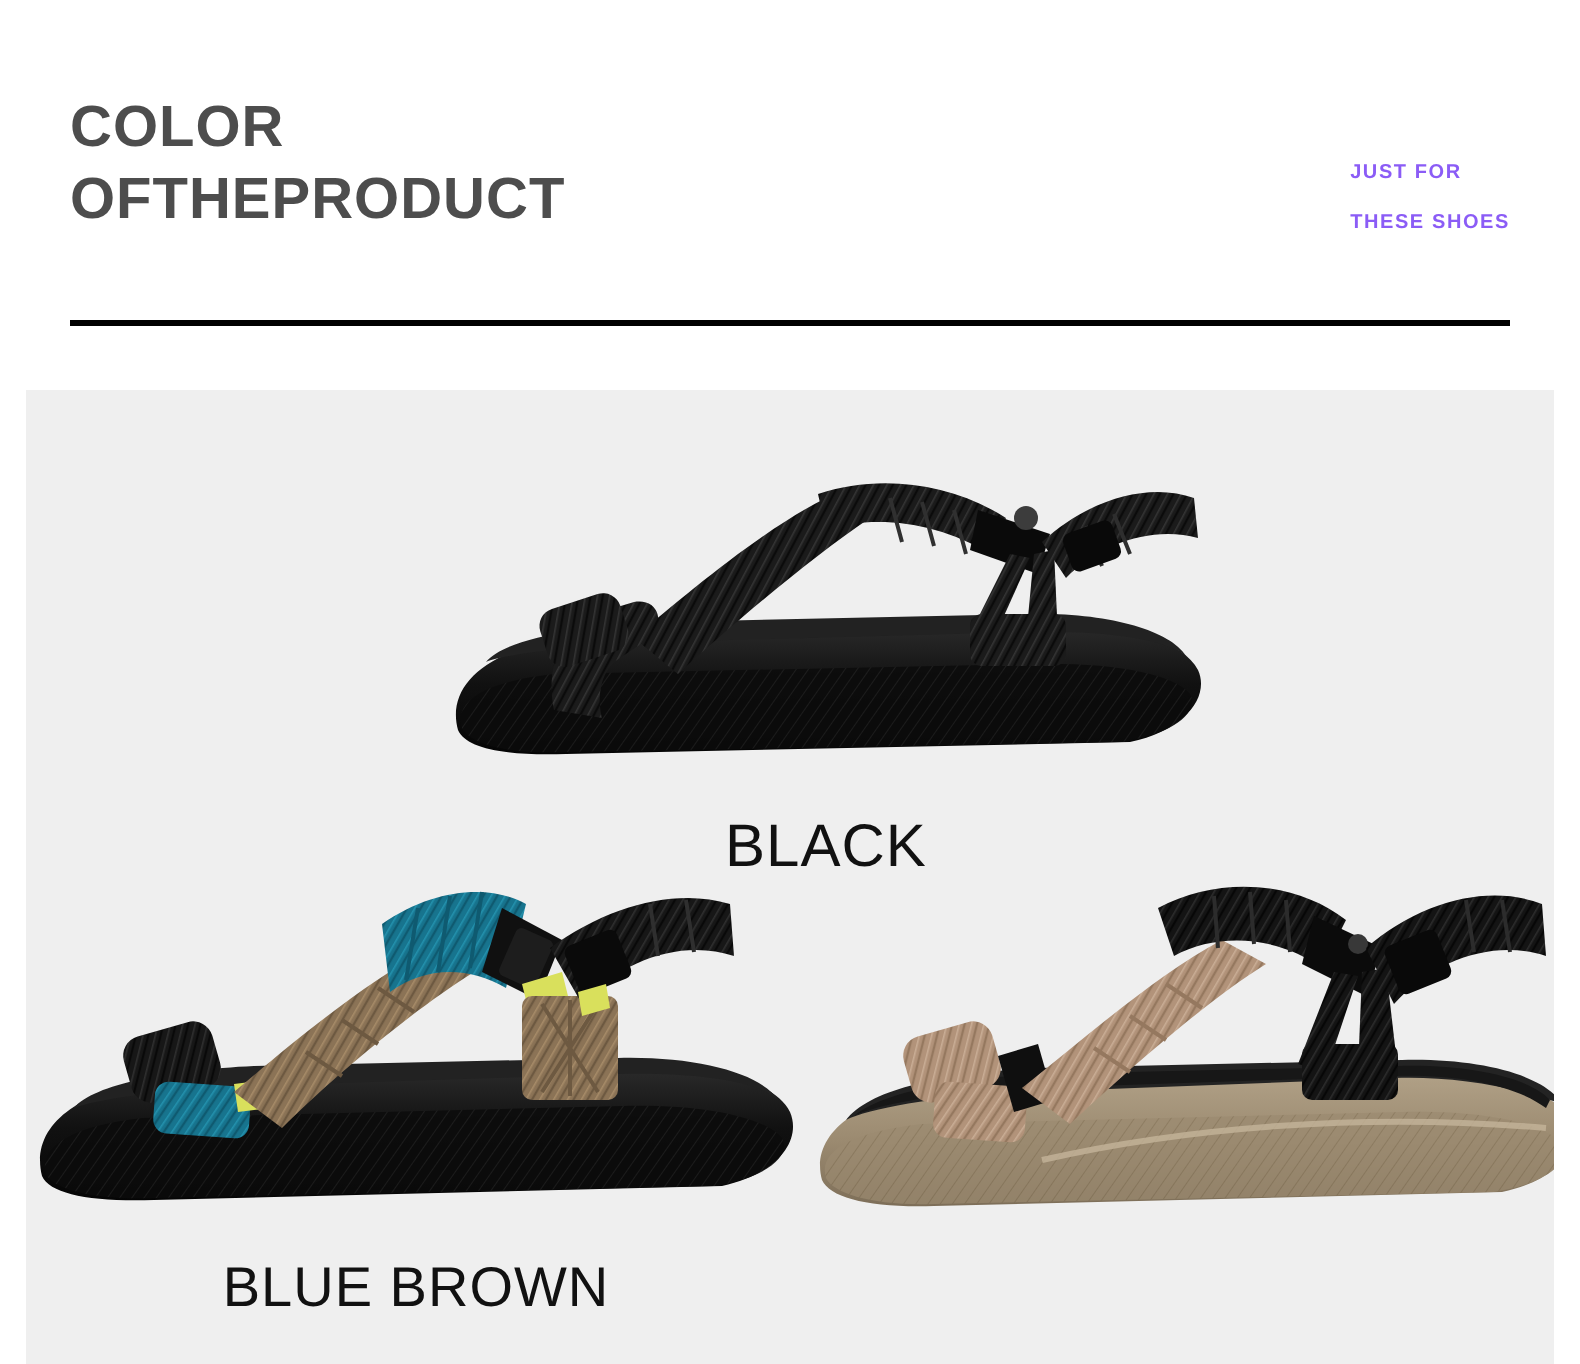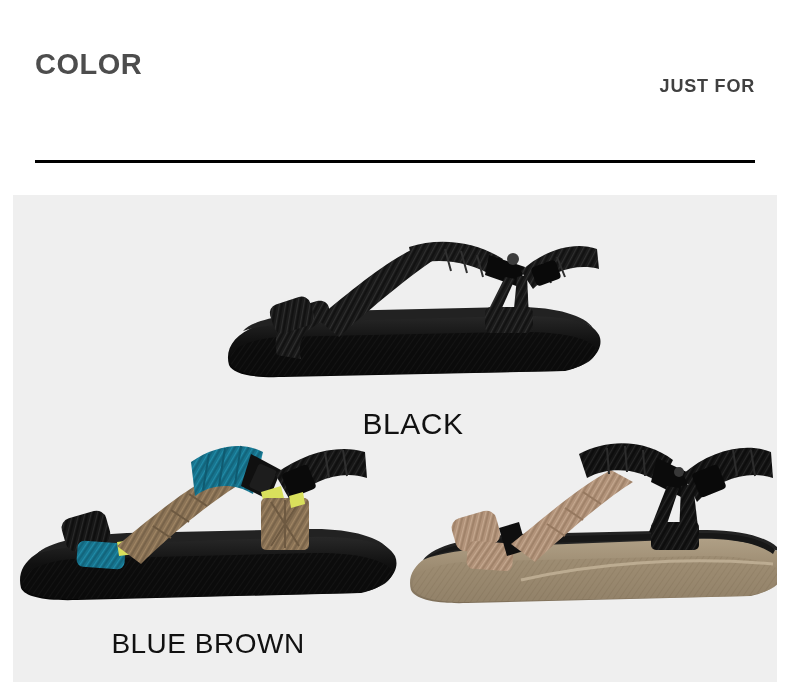--- a/index.html
+++ b/index.html
@@ -20,22 +20,22 @@
     color:#4d4d4d;
     font-size:29px;
     font-weight:bold;
     letter-spacing:0.5px;
     line-height:36px;
   }
   #title-block .tline{display:block;white-space:nowrap;}
   #tagline-block{
     position:absolute;right:35px;top:74px;
     text-align:left;
-    color:#404040;
-    font-size:18px;
+    color:#8b5cf6;
+    font-size:10px;
     font-weight:bold;
     letter-spacing:0.8px;
     line-height:25px;
   }
   #tagline-block .gline{display:block;white-space:nowrap;}
   #divider{
     position:absolute;left:35px;top:160px;width:720px;height:3px;
     background:#000000;
   }
 
@@ -71,24 +71,26 @@
 
   svg{display:block;}
 </style>
 </head>
 <body>
 
 <div id="header">
 
   <div id="title-block">
     <span class="tline">COLOR</span>
+    <span class="tline">OFTHEPRODUCT</span>
   </div>
 
   <div id="tagline-block">
     <span class="gline">JUST FOR</span>
+    <span class="gline">THESE SHOES</span>
   </div>
 
   <div id="divider"></div>
 </div>
 
 <div id="photo-panel">
 
   <div class="sandal-cell" id="cell-black">
     <svg class="sandal-stage" width="400" height="185" viewBox="0 0 400 185">
       <defs>

